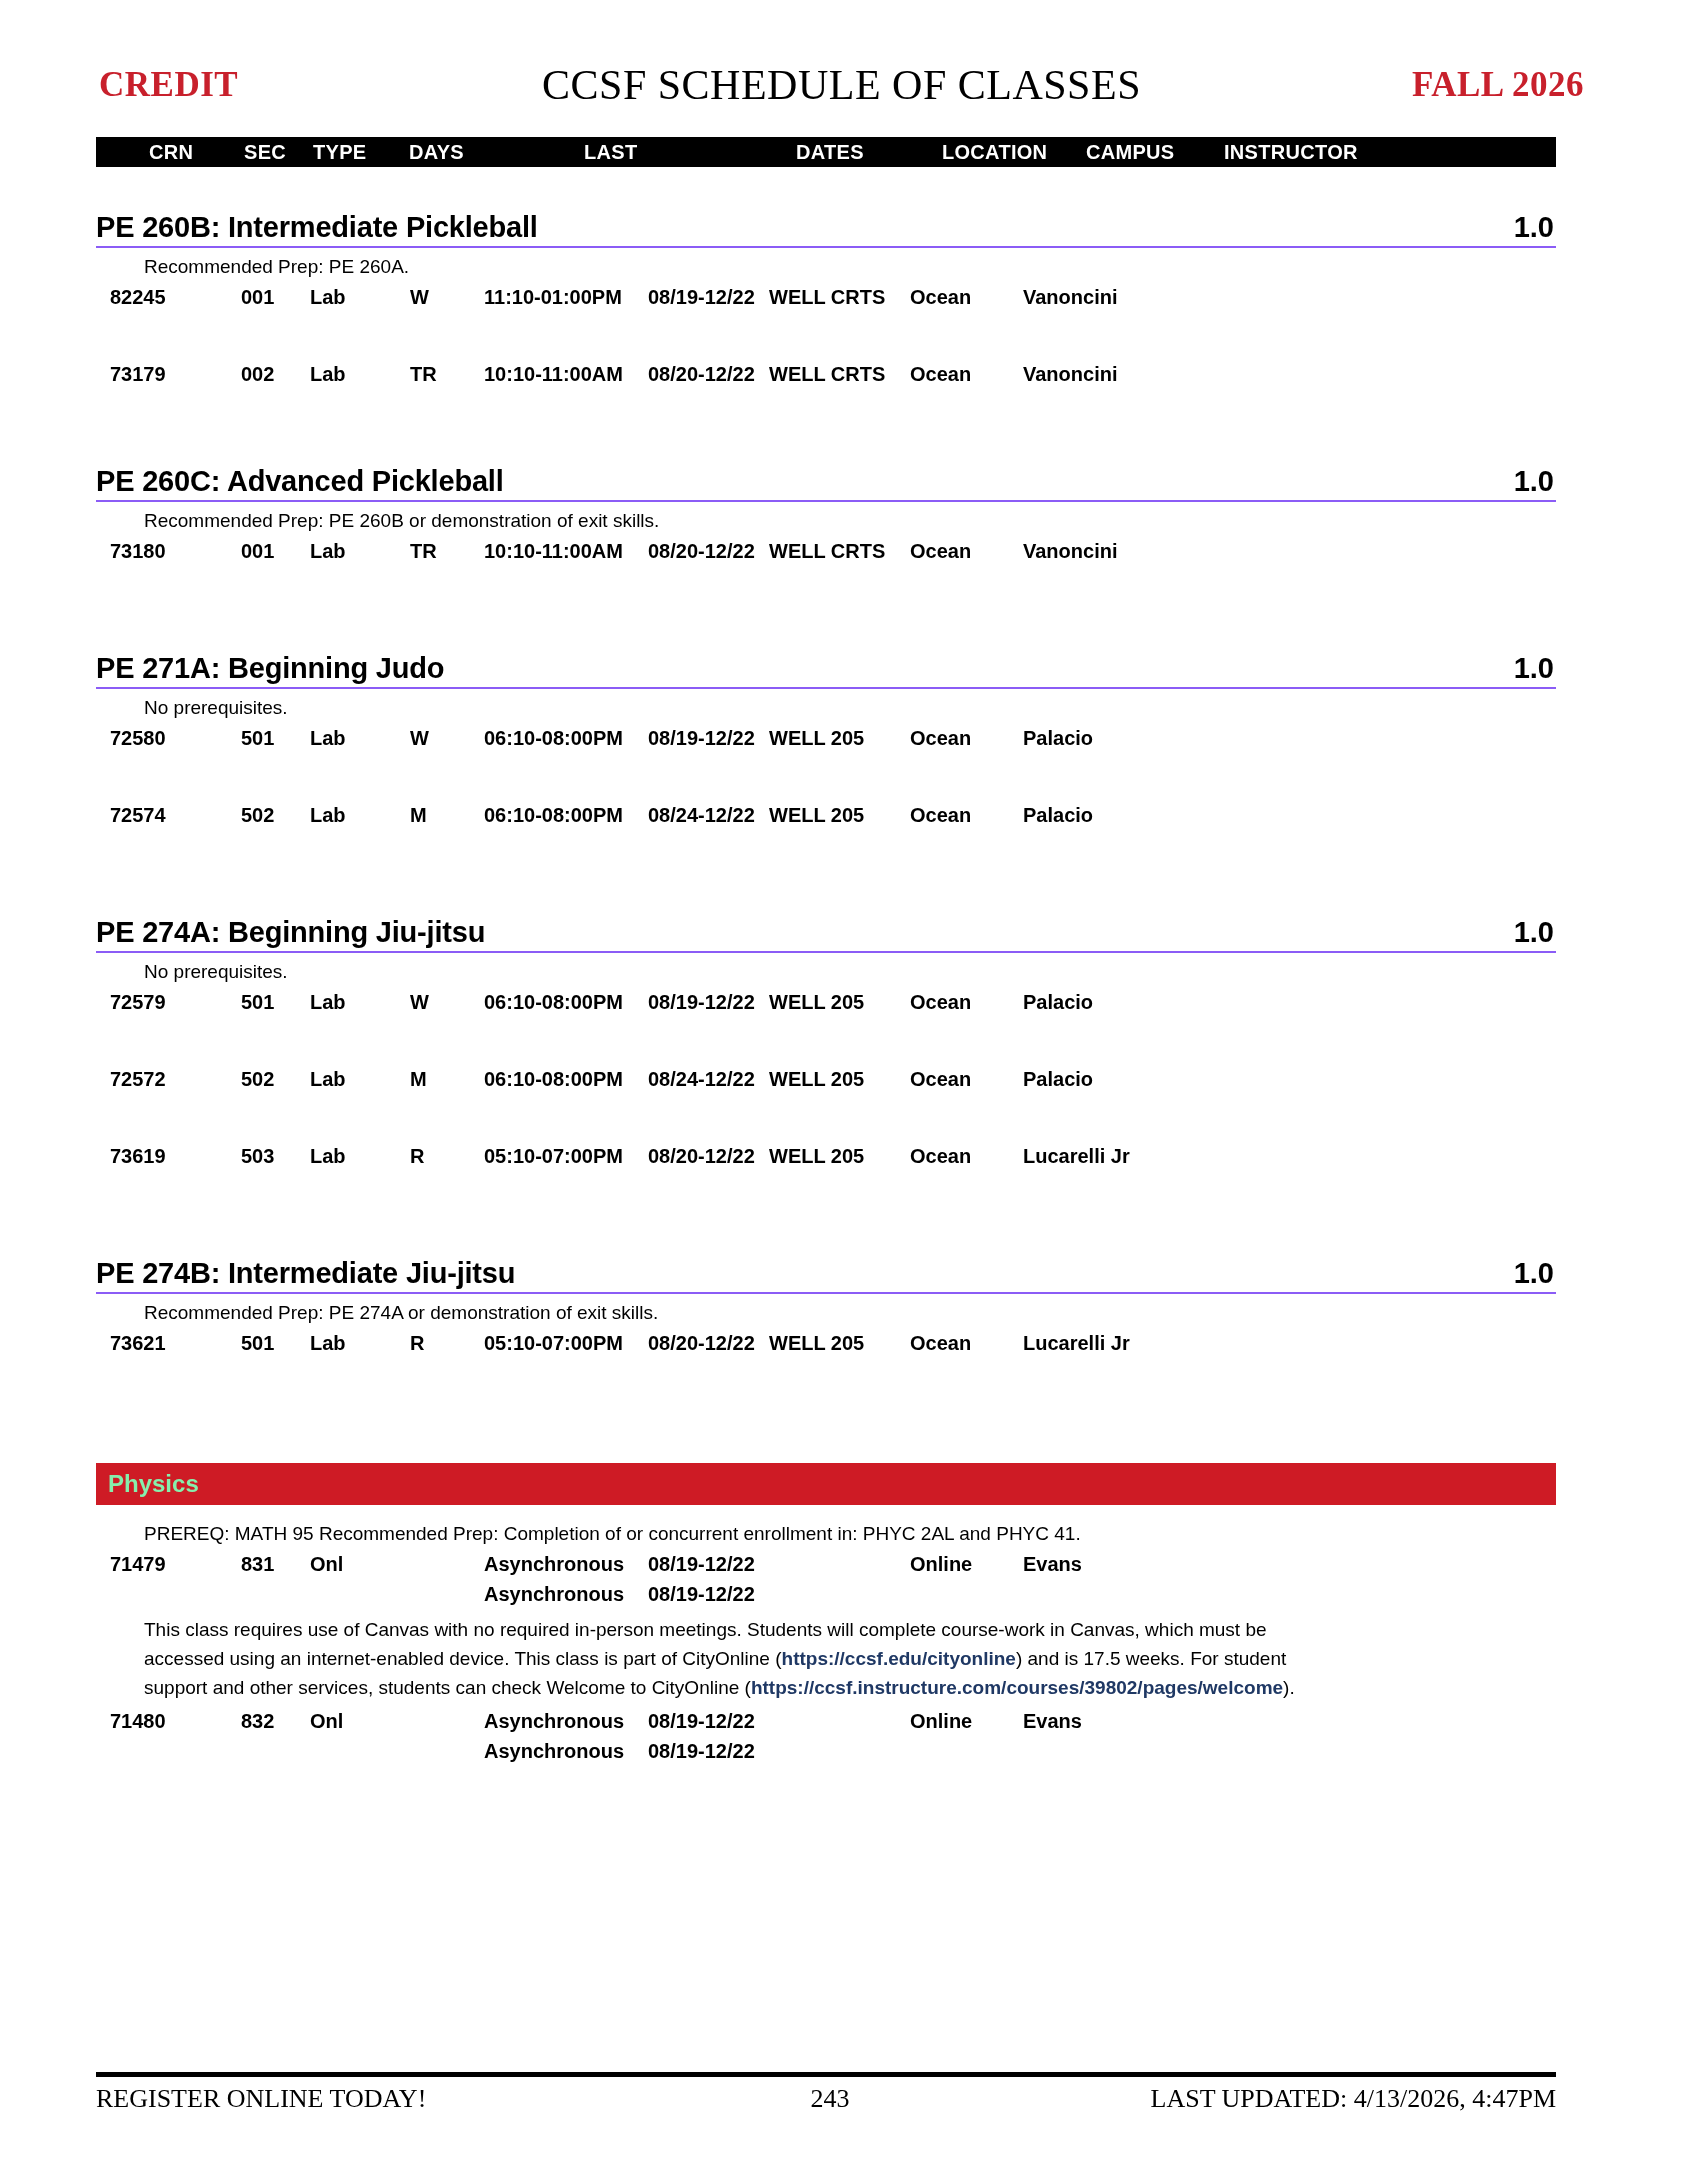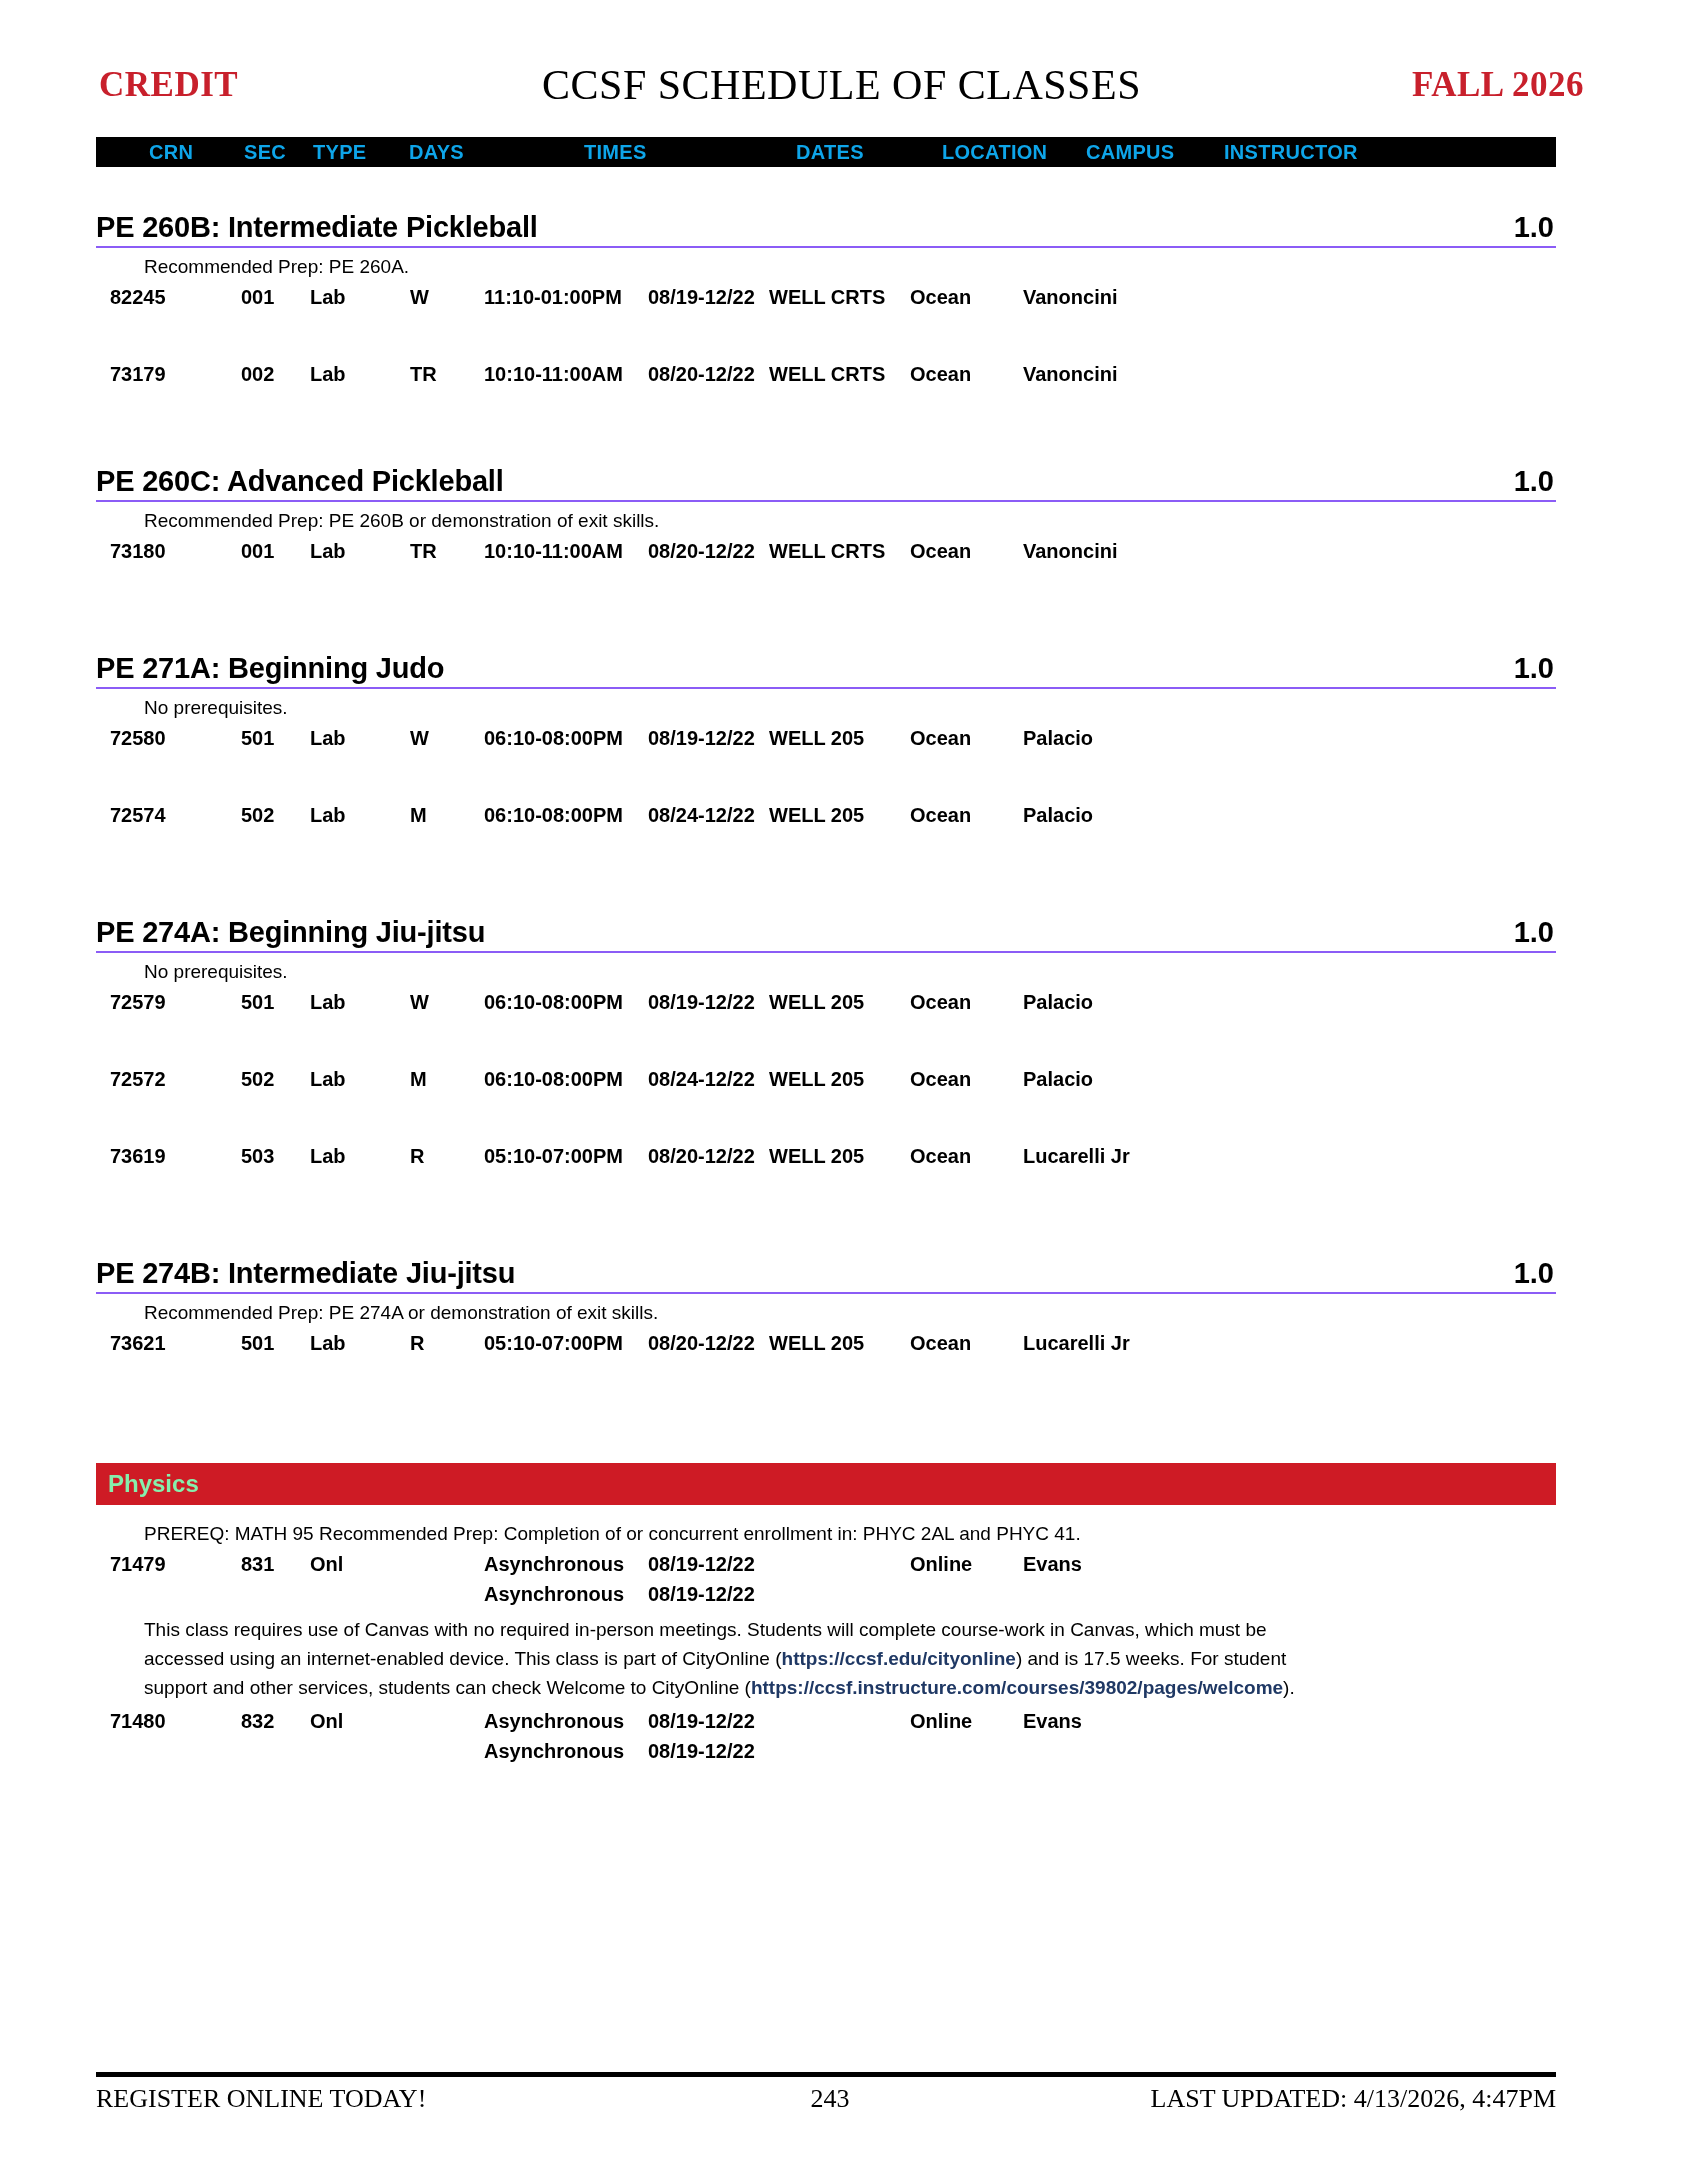--- a/index.html
+++ b/index.html
@@ -69,21 +69,21 @@
     left: 96px;
     top: 137px;
     width: 1460px;
     height: 30px;
     background: #000000;
   }
   .colbar span {
     position: absolute;
     top: 0;
     line-height: 30px;
-    color: #0ea5e9;
+    color: #ffffff;
     font-size: 20px;
     font-weight: bold;
     white-space: nowrap;
     letter-spacing: 0.3px;
   }
   .c-crn      { left: 53px; }
   .c-sec      { left: 148px; }
   .c-type     { left: 217px; }
   .c-days     { left: 313px; }
   .c-times    { left: 488px; }
@@ -243,21 +243,21 @@
     <span class="masthead-left" style="color: rgb(200, 32, 44);">CREDIT</span>
     <span class="masthead-center">CCSF SCHEDULE OF CLASSES</span>
     <span class="masthead-right" style="color: rgb(200, 32, 44);">FALL 2026</span>
   </div>
 
   <div class="colbar">
     <span class="c-crn">CRN</span>
     <span class="c-sec">SEC</span>
     <span class="c-type">TYPE</span>
     <span class="c-days">DAYS</span>
-    <span class="c-times">TIMES</span>
+    <span class="c-times">LAST</span>
     <span class="c-dates">DATES</span>
     <span class="c-location">LOCATION</span>
     <span class="c-campus">CAMPUS</span>
     <span class="c-instr">INSTRUCTOR</span>
   </div>
 
   <div class="content">
 
     <div class="spacer-sm"></div>
 

